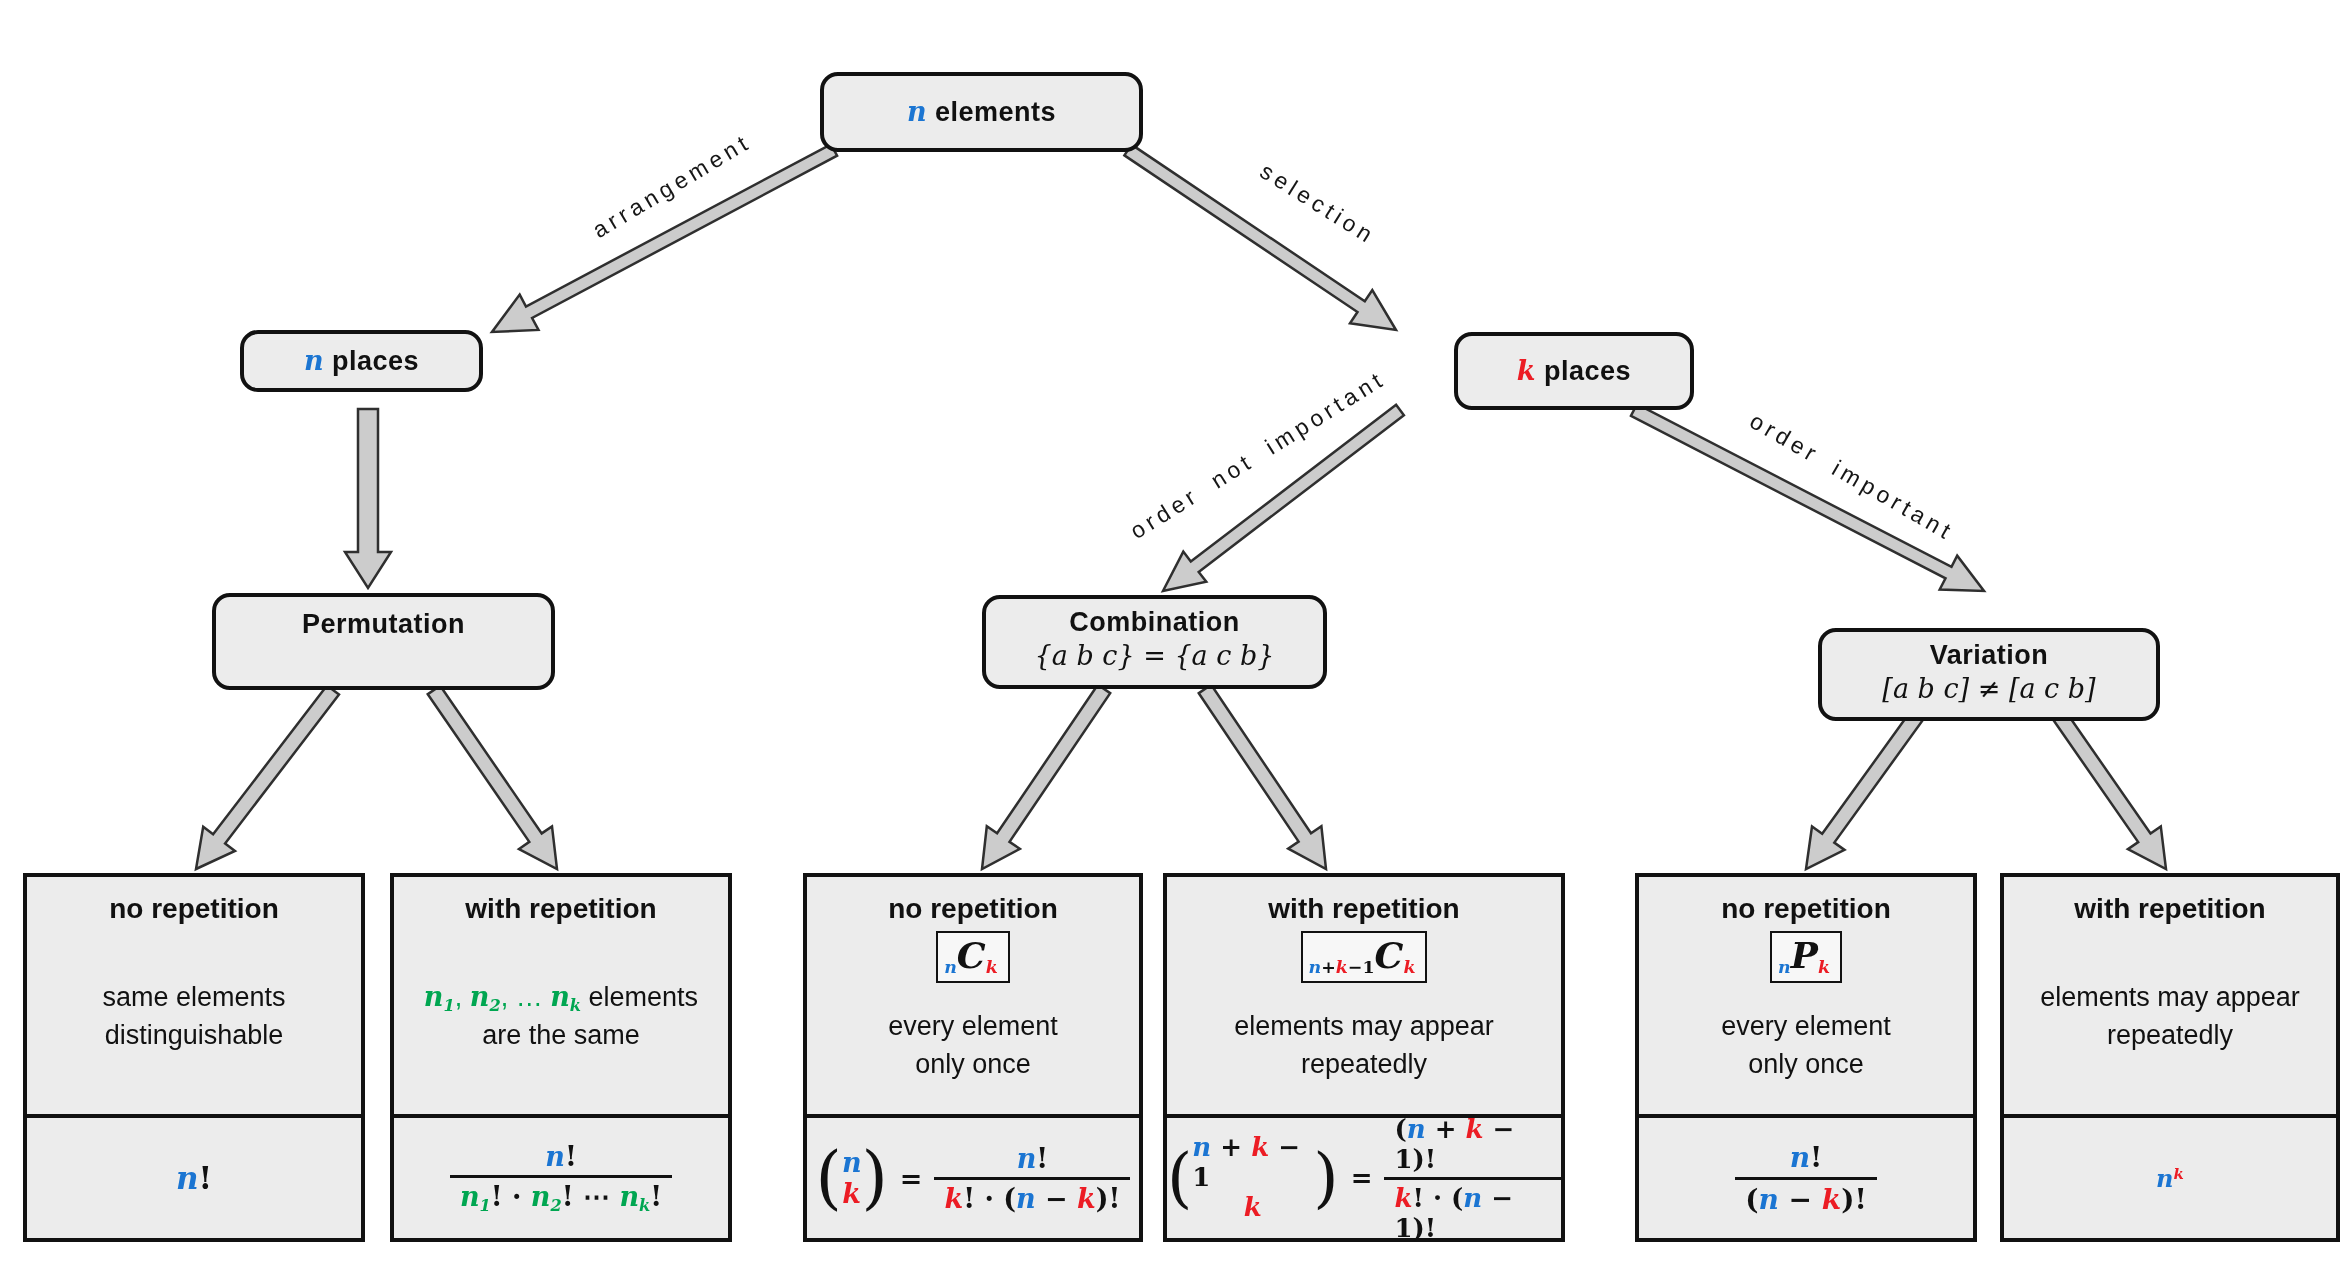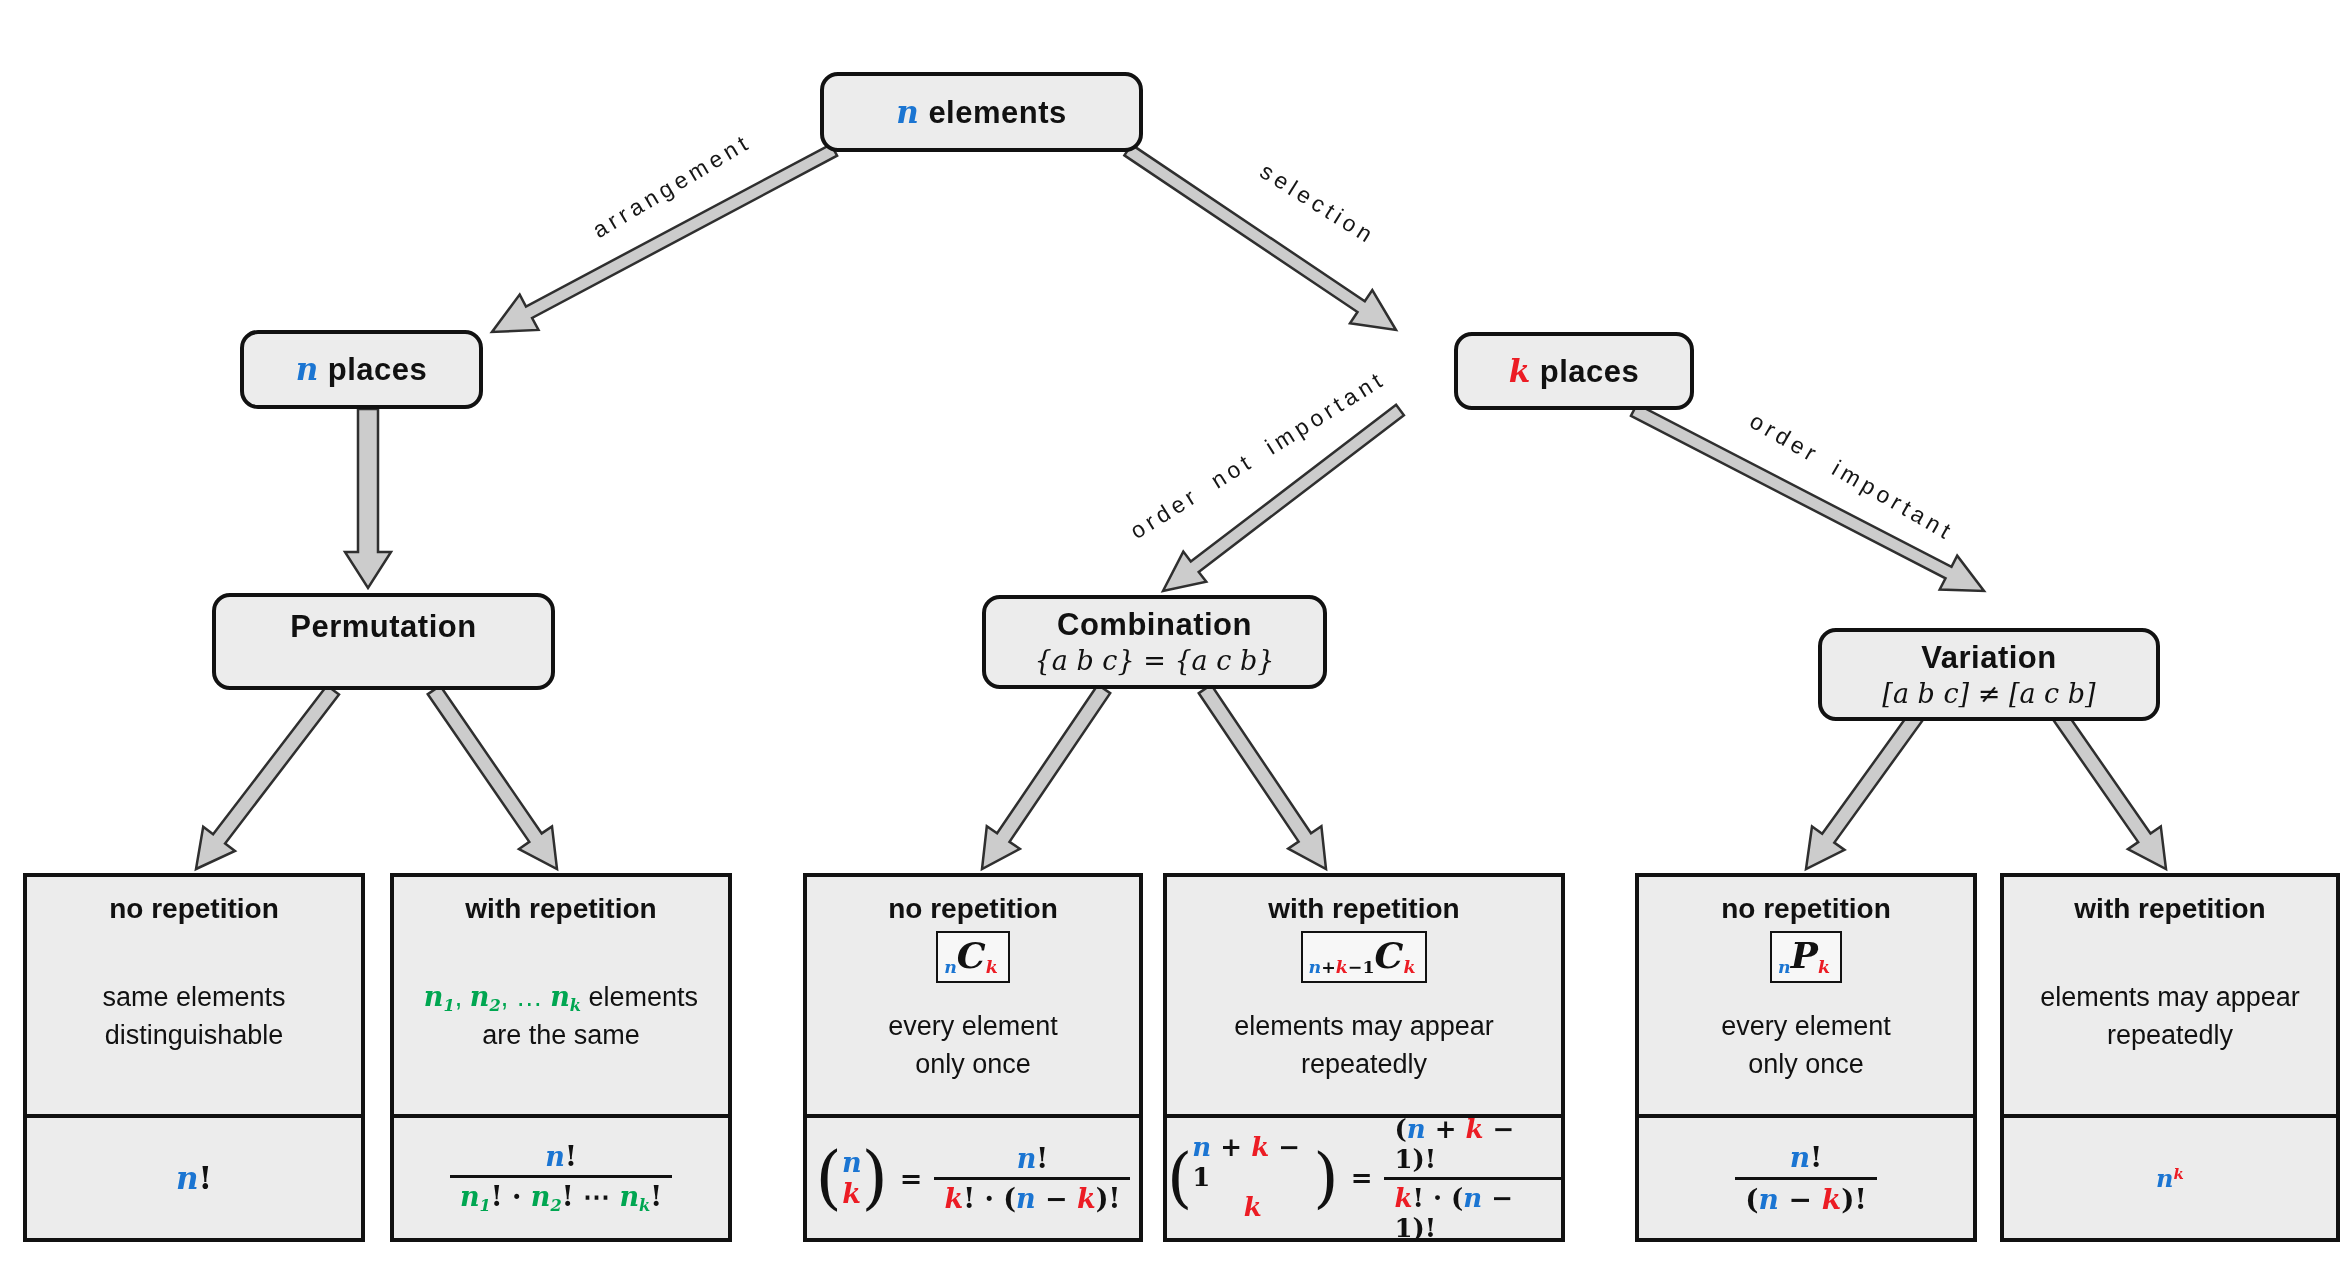--- a/index.html
+++ b/index.html
@@ -3,21 +3,21 @@
 <meta charset="utf-8">
 <style>
   html,body{margin:0;padding:0;background:#fff;}
   .canvas{position:relative;width:2349px;height:1281px;background:#ffffff;overflow:hidden;
           font-family:"Liberation Sans",sans-serif;color:#111;}
   svg.arrows{position:absolute;left:0;top:0;width:2349px;height:1281px;}
 
   
   .node{position:absolute;background:#ececec;border:4px solid #111;border-radius:18px;
         display:flex;flex-direction:column;align-items:center;box-sizing:border-box;}
-  .node-title{font-weight:bold;font-size:31px;letter-spacing:.5px;}
+  .node-title{font-weight:bold;font-size:27px;letter-spacing:.5px;}
   .node-sub{font-size:27px;margin-top:2px;}
   .node.center-v{justify-content:center;}
   .node.top-v{justify-content:flex-start;padding-top:12px;}
 
   
   .edge-label{position:absolute;transform:translate(-50%,-50%) rotate(var(--rot));
               font-size:23px;letter-spacing:4.5px;word-spacing:8px;color:#161616;white-space:nowrap;}
 
   
   .leaf{position:absolute;top:873px;height:369px;background:#ececec;border:4px solid #111;
@@ -68,21 +68,21 @@
 
   <div class="edge-label" style="left:672px;top:186px;--rot:-31deg">arrangement</div>
   <div class="edge-label" style="left:1318px;top:204px;--rot:32deg">selection</div>
   <div class="edge-label" style="left:1258px;top:455px;--rot:-32deg">order not important</div>
   <div class="edge-label" style="left:1852px;top:477px;--rot:30deg">order important</div>
 
   <div class="node center-v" style="left:820px;top:72px;width:323px;height:80px;">
     <div class="node-title"><span class="mv" style="color: rgb(27, 117, 210);">n</span><span> elements</span></div>
   </div>
 
-  <div class="node center-v" style="left:240px;top:330px;width:243px;height:79px;">
+  <div class="node center-v" style="left:240px;top:330px;width:243px;height:62px;">
     <div class="node-title"><span class="mv" style="color: rgb(27, 117, 210);">n</span><span> places</span></div>
   </div>
 
   <div class="node center-v" style="left:1454px;top:332px;width:240px;height:78px;">
     <div class="node-title"><span class="mv" style="color: rgb(236, 28, 36);">k</span><span> places</span></div>
   </div>
 
   <div class="node top-v" style="left:212px;top:593px;width:343px;height:97px;">
     <div class="node-title"><span>Permutation</span></div>
   </div>

